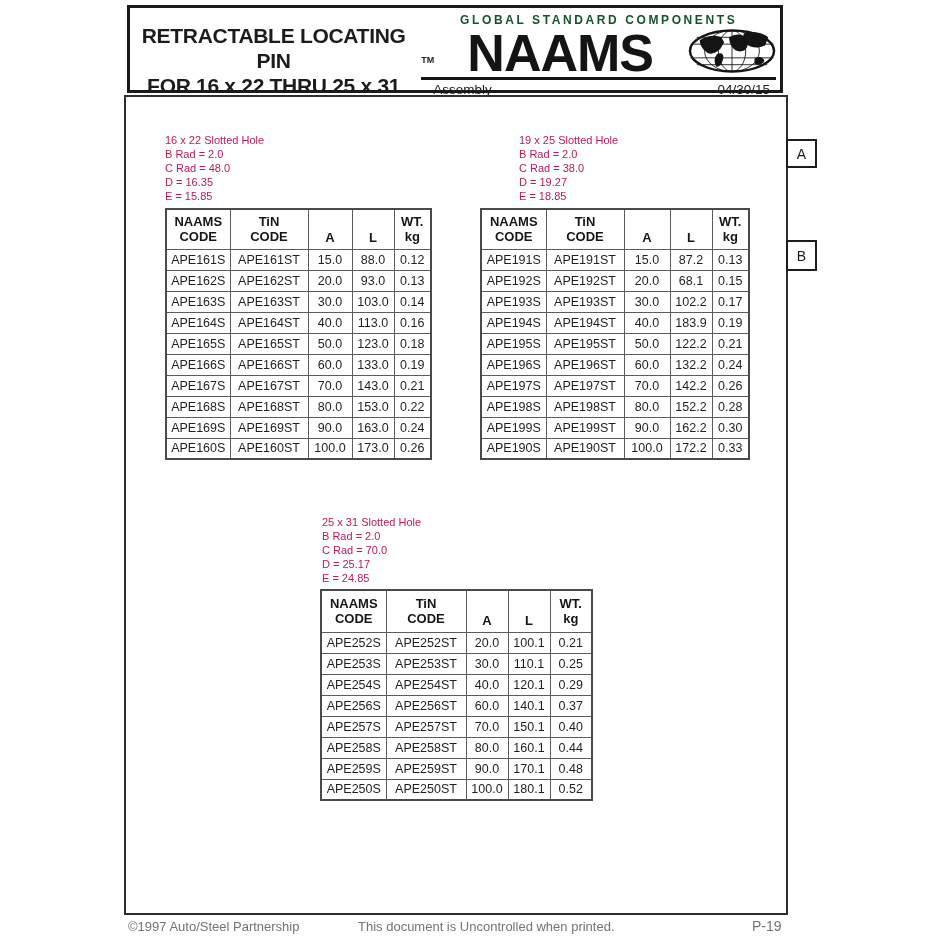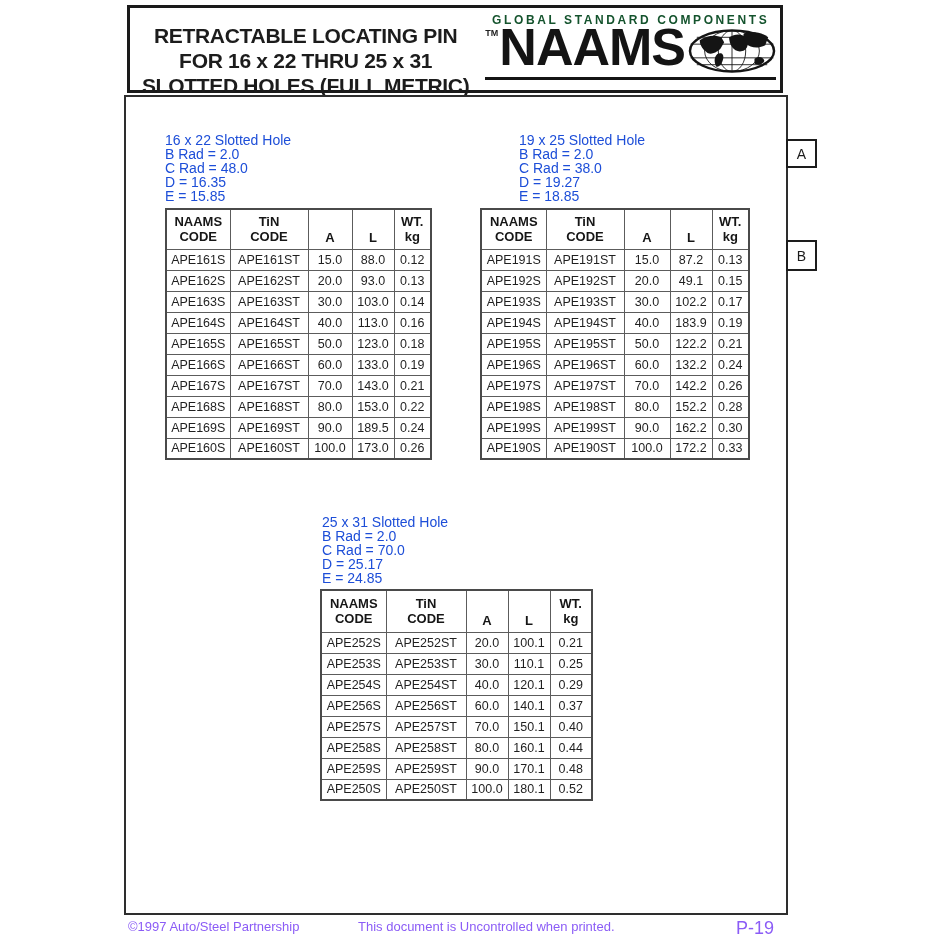--- a/index.html
+++ b/index.html
@@ -13,42 +13,42 @@
   }
   .title-block{
     width:352px;box-sizing:border-box;padding-top:15px;text-align:center;
     font-weight:bold;font-size:21px;line-height:25px;color:#1c1c1c;letter-spacing:-0.3px;
   }
   .brand-block{flex:1;position:relative;box-sizing:border-box;padding:5px 4px 0 4px;}
   .brand-tagline{
     text-align:center;font-weight:bold;font-size:12px;letter-spacing:2.6px;
     color:#14532d;white-space:nowrap;
   }
-  .brand-row{display:flex;justify-content:center;height:44px;margin-top:1px;}
+  .brand-row{display:flex;align-items:flex-end;justify-content:center;height:44px;margin-top:1px;gap:32px;}
   .brand-tm{font-size:9px;font-weight:bold;margin:0 1px 7px 0;}
   .brand-name{font-size:52px;font-weight:bold;line-height:38px;letter-spacing:-1px;color:#141414;}
   .brand-globe{margin:0 0 -2px 3px;}
   .brand-divider{border-top:3px solid #141414;margin-top:5px;}
   .brand-bottom{display:flex;justify-content:space-between;font-size:13.5px;color:#1c1c1c;
     padding:2px 6px 0 12px;}
 
   
   .body-box{
     position:absolute;left:124px;top:95px;width:664px;height:820px;
     box-sizing:border-box;border:2px solid #2e2e2e;background:#fff;
   }
   .side-tab{
     position:absolute;width:31px;box-sizing:border-box;border:2px solid #1d1d1d;background:#fff;
     display:flex;align-items:center;justify-content:center;font-size:14px;color:#1b1b1b;
   }
   #tab-a{left:786px;top:139px;height:29px;}
   #tab-b{left:786px;top:240px;height:31px;}
 
   
-  .info-block{position:absolute;font-size:14px;line-height:14px;color:#1d4ed8;}
+  .info-block{position:absolute;font-size:11px;line-height:14px;color:#be185d;}
   #info-0{left:165px;top:133px;}
   #info-1{left:480px;top:133px;margin-left:39px;}
   #info-2{left:322px;top:515px;}
 
   
   table.part-table{position:absolute;border-collapse:collapse;background:#fff;
     font-size:12.5px;color:#1f1f1f;}
   #table-0{left:165px;top:208px;}
   #table-1{left:480px;top:208px;}
   #table-2{left:320px;top:589px;}
@@ -57,24 +57,24 @@
   }
   table.part-table{border:2px solid #4a4a4a;}
   table.part-table thead th{
     font-size:13px;font-weight:bold;line-height:15px;height:40px;vertical-align:middle;color:#161616;
   }
   table.part-table thead th.single{vertical-align:bottom;padding-bottom:4px;}
   table.part-table tbody td{height:21px;}
   #table-2 thead th{height:42px;}
 
   
-  .footer-text{position:absolute;font-size:13px;color:#8b5cf6;}
+  .footer-text{position:absolute;font-size:13px;color:#737373;}
   #footer-copyright{left:128px;top:919px;}
   #footer-note{left:358px;top:919px;}
-  #footer-page{left:736px;top:918px;font-size:18px;}
+  #footer-page{left:752px;top:918px;font-size:14px;}
 </style>
 </head>
 <body>
 
 <div class="page">
 
   <div class="header-box">
     <div class="title-block">
       <div>RETRACTABLE LOCATING PIN</div>
       <div>FOR 16 x 22 THRU 25 x 31</div>
@@ -92,20 +92,24 @@
           <ellipse cx="45" cy="23" rx="28" ry="21" fill="none" stroke="#141414" stroke-width="0.9"></ellipse>
           <line x1="45" y1="2" x2="45" y2="44" stroke="#141414" stroke-width="0.9"></line>
           <path d="M12,12 c7,-5 16,-6 22,-3 l3,5 -4,7 c-5,4 -9,6 -13,4 -4,-3 -8,-7 -8,-13 z" fill="#141414"></path>
           <path d="M30,26 c4,-2 7,0 6,5 -1,5 -4,9 -7,8 -2,-4 -3,-9 1,-13 z" fill="#141414"></path>
           <path d="M42,9 c6,-4 13,-4 17,0 3,4 3,10 -1,13 -5,3 -10,1 -13,-3 -2,-3 -3,-7 -3,-10 z" fill="#141414"></path>
           <path d="M57,5 c9,-3 19,-1 25,4 l-3,8 c-7,4 -15,3 -20,-2 -2,-3 -3,-7 -2,-10 z" fill="#141414"></path>
           <path d="M68,31 c4,-3 9,-2 10,2 -1,4 -6,5 -10,3 z" fill="#141414"></path>
         </svg>
       </div>
       <div class="brand-divider"></div>
+      <div class="brand-bottom">
+        <span>Assembly</span>
+        <span>04/30/15</span>
+      </div>
     </div>
   </div>
 
   <div class="body-box"></div>
 
   <div class="side-tab" id="tab-a">A</div>
   <div class="side-tab" id="tab-b">B</div>
 
   <div class="info-block" id="info-0">
       <div>16 x 22 Slotted Hole</div>
@@ -200,21 +204,21 @@
           <td>APE168S</td>
           <td>APE168ST</td>
           <td>80.0</td>
           <td>153.0</td>
           <td>0.22</td>
         </tr>
         <tr>
           <td>APE169S</td>
           <td>APE169ST</td>
           <td>90.0</td>
-          <td>189.5</td>
+          <td>163.0</td>
           <td>0.24</td>
         </tr>
         <tr>
           <td>APE160S</td>
           <td>APE160ST</td>
           <td>100.0</td>
           <td>173.0</td>
           <td>0.26</td>
         </tr>
       </tbody>
@@ -242,21 +246,21 @@
           <td>APE191S</td>
           <td>APE191ST</td>
           <td>15.0</td>
           <td>87.2</td>
           <td>0.13</td>
         </tr>
         <tr>
           <td>APE192S</td>
           <td>APE192ST</td>
           <td>20.0</td>
-          <td>49.1</td>
+          <td>68.1</td>
           <td>0.15</td>
         </tr>
         <tr>
           <td>APE193S</td>
           <td>APE193ST</td>
           <td>30.0</td>
           <td>102.2</td>
           <td>0.17</td>
         </tr>
         <tr>

